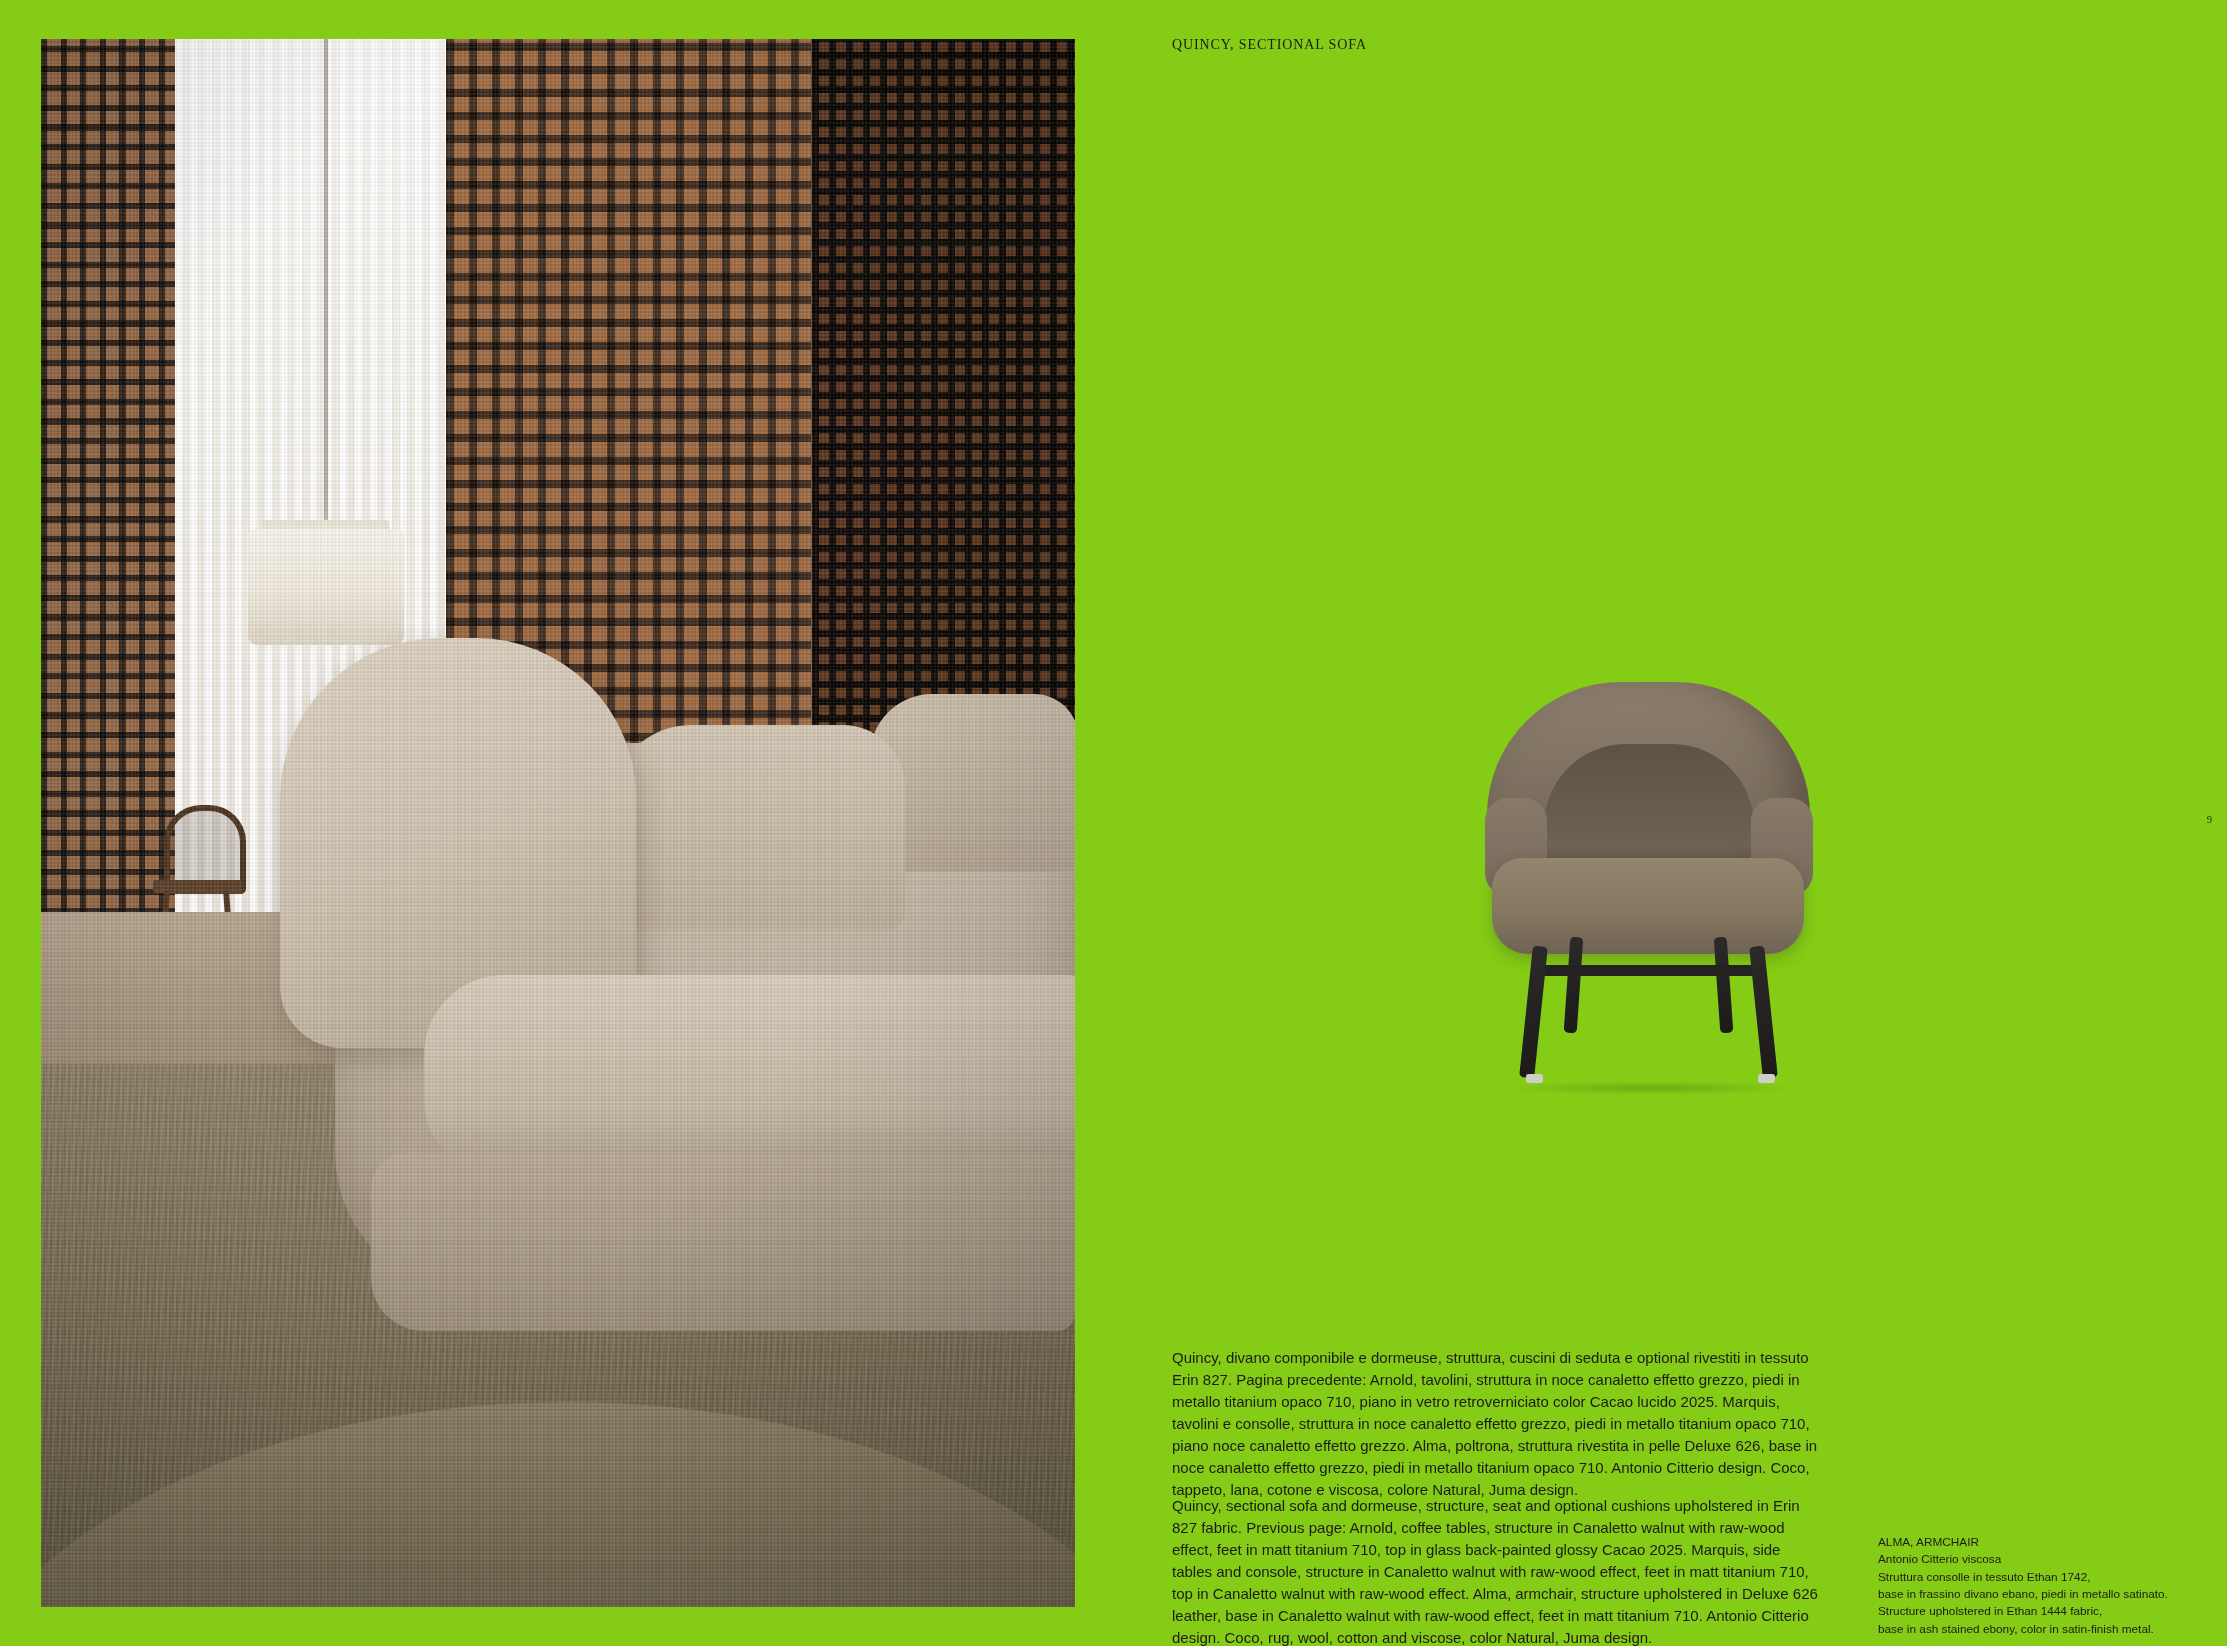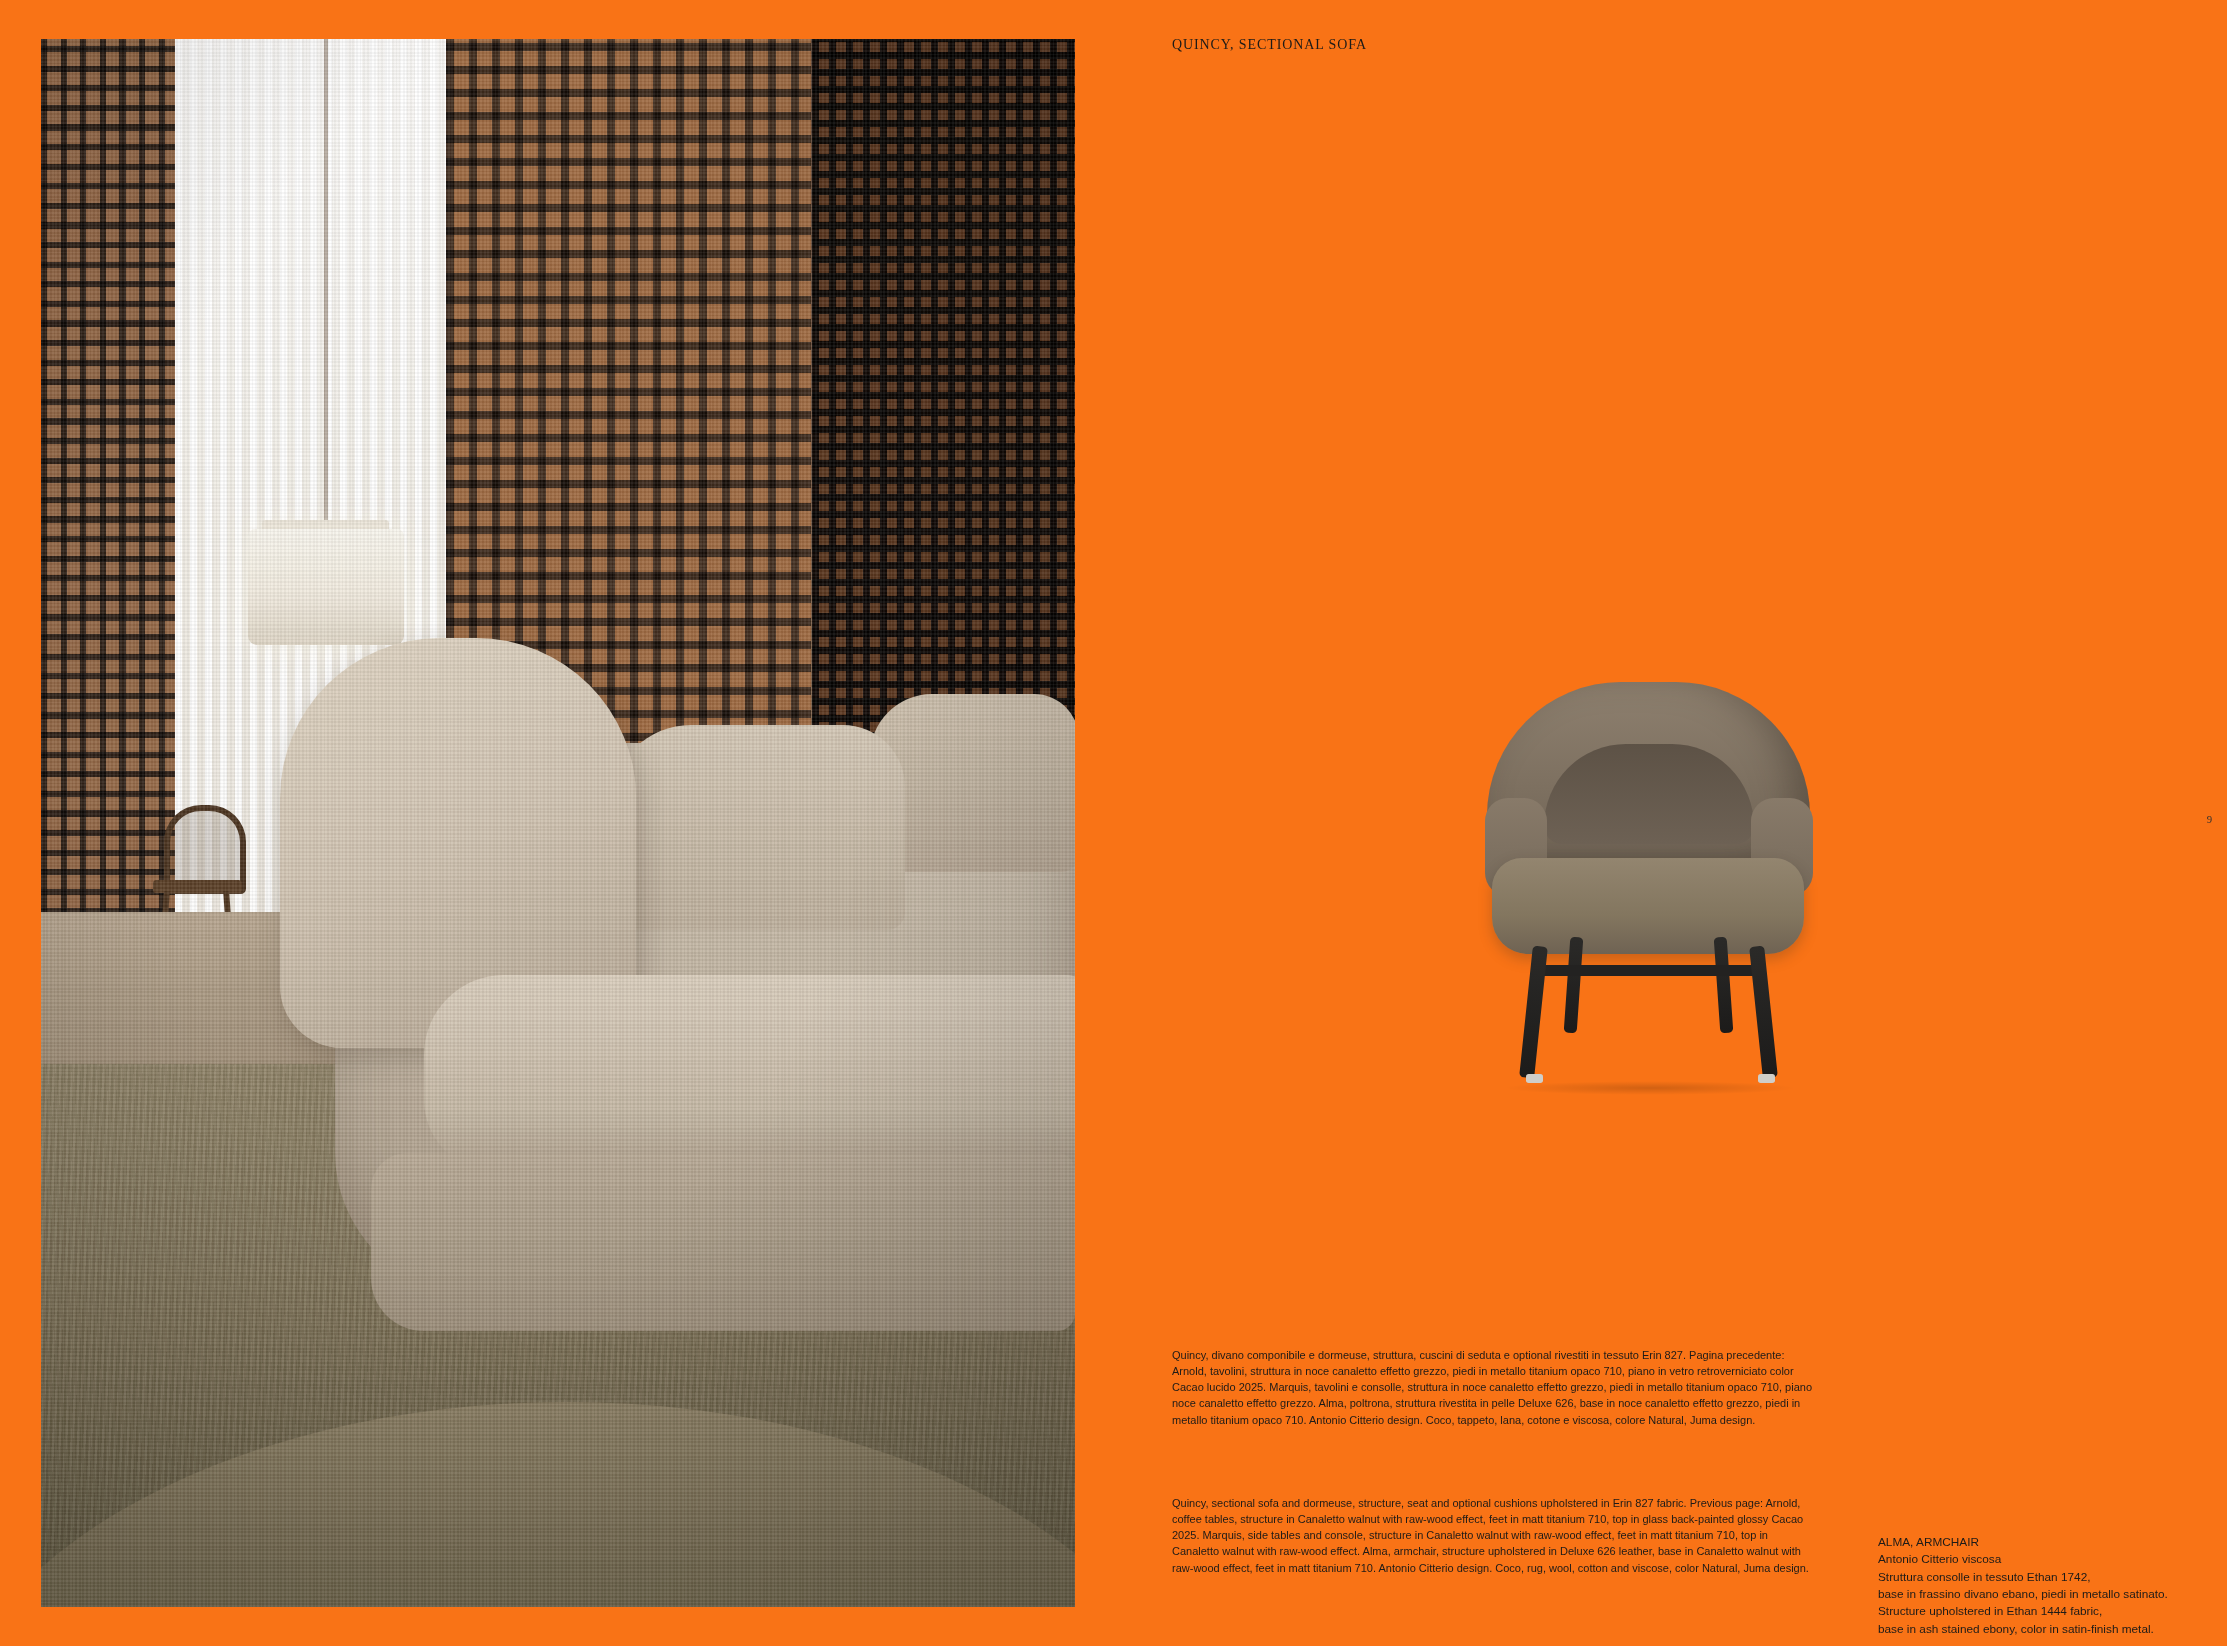--- a/index.html
+++ b/index.html
@@ -12,21 +12,21 @@
     height: 1647px;
     font-family: "Liberation Sans", sans-serif;
     color: #1a1a18;
     overflow: hidden;
     position: relative;
   }
 
   .spread {
     position: absolute;
     inset: 0;
-    background: #f97316;
+    background: #84cc16;
   }
 
   
   .photo {
     position: absolute;
     left: 41px;
     top: 39px;
     width: 1034px;
     height: 1568px;
     overflow: hidden;
@@ -285,21 +285,21 @@
     position: absolute;
     left: 41px; top: 399px; width: 294px; height: 14.3px;
     background: radial-gradient(ellipse at center, rgba(0,0,0,.16), rgba(0,0,0,0) 70%);
   }
 
   
   .caption-block {
     position: absolute;
     left: 58px;
     width: 646px;
-    font-size: 11px;
+    font-size: 15px;
     line-height: 1.47;
     color: #1d1b18;
     text-align: left;
   }
   .cap-it { top: 1347px; }
   .cap-en { top: 1495px; }
 
   .caption-right {
     position: absolute;
     left: 732px; top: 1534px;

